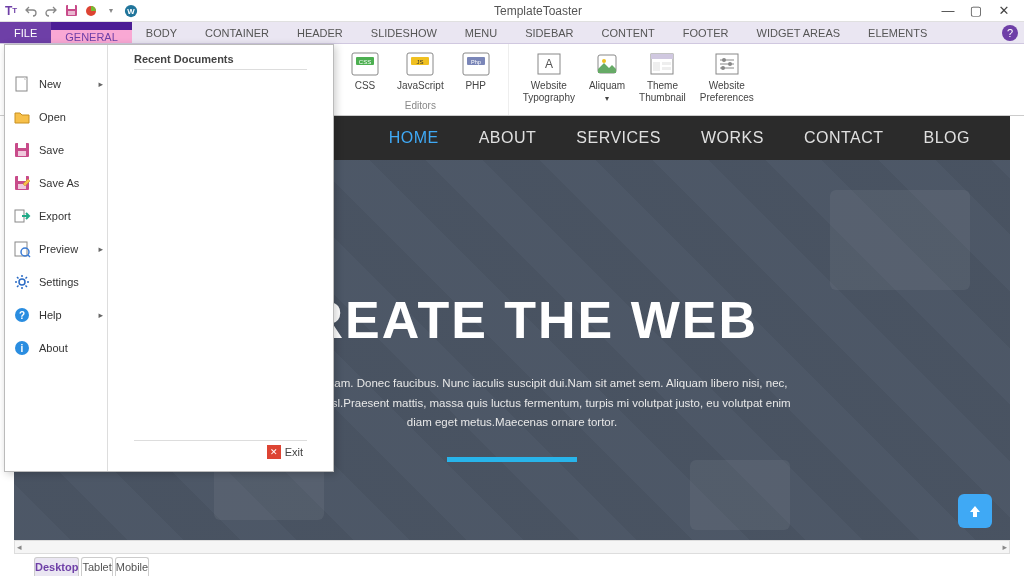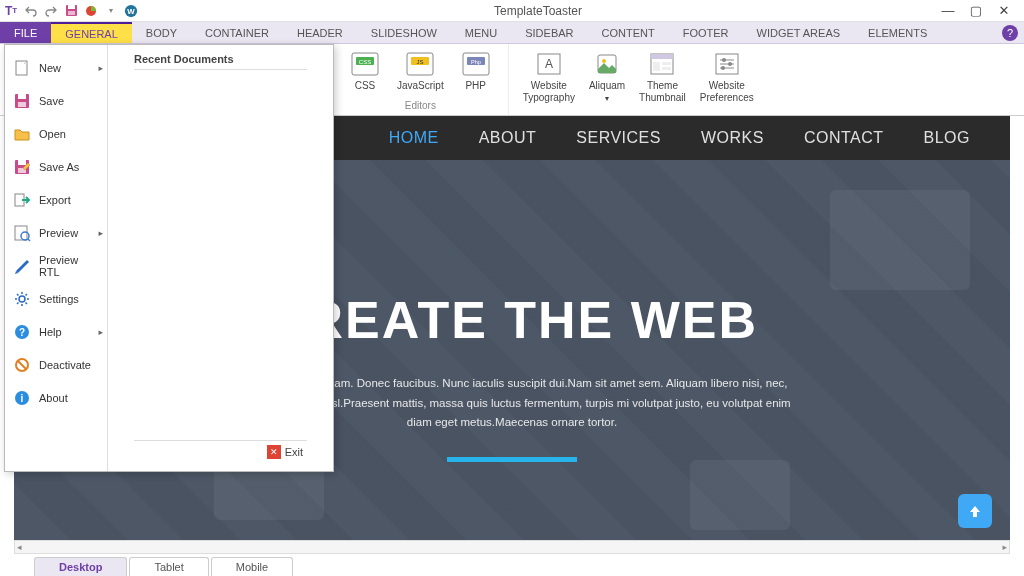--- a/index.html
+++ b/index.html
@@ -8,33 +8,33 @@
 .titlebar { height: 22px; background: #fff; display: flex; align-items: center; padding: 0 4px; border-bottom: 1px solid #e0e0e0; }
 .qa-icons { display: flex; gap: 6px; align-items: center; }
 .qa-icon { width: 14px; height: 14px; display: inline-flex; align-items: center; justify-content: center; font-size: 11px; }
 .title-text { flex: 1; text-align: center; font-size: 12px; color: #555; }
 .win-controls { display: flex; gap: 8px; padding-right: 6px; }
 .win-ctrl { width: 20px; text-align: center; font-size: 13px; color: #444; cursor: pointer; }
 
 .ribbon-tabs { height: 22px; background: #eae6f2; display: flex; border-bottom: 1px solid #d0c8e0; align-items: stretch; position: relative; }
 .ribbon-tab { padding: 0 14px; font-size: 11px; color: #555; display: flex; align-items: center; cursor: pointer; }
 .ribbon-tab.file { background: #6e3fa7; color: #fff; font-weight: 500; }
-.ribbon-tab.active { background: #fde047; color: #6e3fa7; border-top: 2px solid #4c1d95; }
+.ribbon-tab.active { background: #f9a8d4; color: #6e3fa7; border-top: 8px solid #4c1d95; }
 .help-icon { position: absolute; right: 6px; top: 3px; width: 16px; height: 16px; border-radius: 50%; background: #6e3fa7; color: #fff; font-size: 11px; display: flex; align-items: center; justify-content: center; }
 
 .ribbon-body { height: 72px; background: #fff; border-bottom: 1px solid #ccc; display: flex; padding-left: 333px; }
 .ribbon-group { display: flex; flex-direction: column; align-items: center; padding: 4px 8px; border-right: 1px solid #eee; }
 .ribbon-buttons { display: flex; gap: 2px; }
 .ribbon-btn { display: flex; flex-direction: column; align-items: center; justify-content: flex-start; padding: 2px 6px; cursor: pointer; min-width: 48px; }
 .ribbon-btn .ic { width: 32px; height: 28px; display: flex; align-items: center; justify-content: center; margin-bottom: 2px; }
 .ribbon-btn .lbl { font-size: 10px; color: #444; text-align: center; line-height: 1.15; }
 .ribbon-group-label { font-size: 10px; color: #888; margin-top: auto; }
 
 .file-menu { position: absolute; left: 4px; top: 44px; width: 330px; height: 428px; background: #fff; border: 1px solid #bbb; box-shadow: 2px 2px 8px rgba(0,0,0,.2); z-index: 100; display: flex; }
-.file-menu-left { width: 102px; background: #fff; padding: 6px 0; }
+.file-menu-left { width: 102px; background: #fff; padding: 22px 0; }
 .fm-item { display: flex; align-items: center; padding: 6px 8px; cursor: pointer; font-size: 11px; color: #333; gap: 8px; position: relative; height: 33px; }
 .fm-item .fi-icon { width: 18px; height: 18px; display: flex; align-items: center; justify-content: center; flex-shrink: 0; }
 .fm-arrow { position: absolute; right: 4px; font-size: 9px; color: #666; }
 .file-menu-right { flex: 1; border-left: 1px solid #ddd; padding: 8px 26px; display: flex; flex-direction: column; }
 .recent-label { font-size: 11px; font-weight: 600; color: #444; padding-bottom: 4px; border-bottom: 1px solid #ddd; }
 .exit-row { margin-top: auto; display: flex; justify-content: flex-end; align-items: center; gap: 4px; padding: 4px; font-size: 11px; color: #444; cursor: pointer; border-top: 1px solid #ddd; }
 .exit-x { width: 14px; height: 14px; background: #d43; color: #fff; display: flex; align-items: center; justify-content: center; font-size: 9px; }
 
 .canvas-wrap { position: absolute; left: 14px; right: 14px; top: 116px; bottom: 36px; background: #fff; overflow: hidden; }
 .site-nav { height: 44px; background: #2b2b2b; display: flex; justify-content: flex-end; align-items: center; padding-right: 40px; gap: 40px; }
@@ -45,21 +45,21 @@
 .hero-deco { position: absolute; background: rgba(255,255,255,.06); border-radius: 6px; }
 .hero h1 { font-size: 52px; font-weight: 700; letter-spacing: 2px; }
 .hero p { font-size: 11.5px; line-height: 1.7; max-width: 560px; margin: 24px auto 0; color: #e8e8e8; }
 .hero-bar { width: 130px; height: 5px; background: #28b4ea; margin: 24px auto 0; }
 
 .scroll-top { position: absolute; right: 18px; bottom: 12px; width: 34px; height: 34px; background: #3fa9f5; border-radius: 6px; display: flex; align-items: center; justify-content: center; color:#fff; }
 
 .hscroll { position: absolute; left: 14px; right: 14px; bottom: 22px; height: 14px; background: #f5f5f5; border: 1px solid #ddd; display: flex; align-items: center; justify-content: space-between; font-size: 9px; color: #888; padding: 0 2px; }
 
 .view-tabs { position: absolute; left: 34px; bottom: 0; height: 22px; display: flex; align-items: flex-end; gap: 0; }
-.view-tab { padding: 3px 24px; font-size: 11px; color: #555; border: 1px solid #ccc; border-bottom: none; background: #fff; cursor: pointer; border-radius: 3px 3px 0 0; margin-right: 2px;}
+.view-tab { padding: 3px 0; font-size: 11px; color: #555; border: 1px solid #ccc; border-bottom: none; background: #fff; cursor: pointer; border-radius: 3px 3px 0 0; margin-right: 2px;}
 .view-tab.active { background: #eae6f2; color: #6e3fa7; font-weight: 600; }
 
 svg { display: block; }
 </style>
 </head>
 <body>
 
 <div class="titlebar">
   <div class="qa-icons">
     <span class="qa-icon" style="color:#6e3fa7;font-weight:bold;font-size:12px">T<span style="font-size:8px">T</span></span>
@@ -217,34 +217,34 @@
             <rect x="3" y="2" width="11" height="14" fill="#fff" stroke="#888"></rect>
             <path d="M11 2 L14 5 L11 5 Z" fill="#ddd"></path>
           </svg>
         </span>
         <span>New</span>
         <span class="fm-arrow">▸</span>
       </div>
     <div class="fm-item">
         <span class="fi-icon">
           <svg width="18" height="18">
+            <path d="M2 5 H7 L9 7 H16 V15 H2 Z" fill="#f7c04a" stroke="#c89020"></path>
+          </svg>
+        </span>
+        <span>Open</span>
+      </div>
+    <div class="fm-item">
+        <span class="fi-icon">
+          <svg width="18" height="18">
             <rect x="2" y="2" width="14" height="14" rx="1" fill="#c84b8a"></rect>
             <rect x="5" y="2" width="8" height="5" fill="#fff"></rect>
             <rect x="5" y="10" width="8" height="5" fill="#fff" opacity=".7"></rect>
           </svg>
         </span>
         <span>Save</span>
-      </div>
-    <div class="fm-item">
-        <span class="fi-icon">
-          <svg width="18" height="18">
-            <path d="M2 5 H7 L9 7 H16 V15 H2 Z" fill="#f7c04a" stroke="#c89020"></path>
-          </svg>
-        </span>
-        <span>Open</span>
       </div>
     <div class="fm-item">
         <span class="fi-icon">
           <svg width="18" height="18">
             <rect x="2" y="2" width="14" height="14" rx="1" fill="#c84b8a"></rect>
             <rect x="5" y="2" width="8" height="5" fill="#fff"></rect>
             <rect x="5" y="10" width="8" height="5" fill="#fff" opacity=".7"></rect>
             <path d="M12 12 L17 7 L15 5 L10 10 Z" fill="#f7c04a" stroke="#c89020" stroke-width=".5"></path>
           </svg>
         </span>
@@ -262,29 +262,20 @@
     <div class="fm-item">
         <span class="fi-icon">
           <svg width="18" height="18">
             <rect x="2" y="2" width="12" height="14" fill="#fff" stroke="#888"></rect>
             <circle cx="12" cy="12" r="4" fill="none" stroke="#3a7bd5" stroke-width="1.5"></circle>
             <line x1="15" y1="15" x2="17" y2="17" stroke="#3a7bd5" stroke-width="1.5"></line>
           </svg>
         </span>
         <span>Preview</span>
         <span class="fm-arrow">▸</span>
-      </div>
-    <div class="fm-item">
-        <span class="fi-icon">
-          <svg width="18" height="18">
-            <path d="M3 14 L14 3 L16 5 L5 16 Z" fill="#2a6bc5"></path>
-            <path d="M3 14 L2 17 L5 16 Z" fill="#2a6bc5"></path>
-          </svg>
-        </span>
-        <span>Preview RTL</span>
       </div>
     <div class="fm-item">
         <span class="fi-icon">
           <svg width="18" height="18">
             <circle cx="9" cy="9" r="3" fill="none" stroke="#2a6bc5" stroke-width="1.5"></circle>
             <g stroke="#2a6bc5" stroke-width="1.5">
               <line x1="9" y1="2" x2="9" y2="4"></line>
               <line x1="9" y1="14" x2="9" y2="16"></line>
               <line x1="2" y1="9" x2="4" y2="9"></line>
               <line x1="14" y1="9" x2="16" y2="9"></line>
@@ -303,29 +294,20 @@
             <circle cx="9" cy="9" r="7" fill="#2a8de0"></circle>
             <text x="9" y="13" font-size="10" fill="#fff" text-anchor="middle" font-weight="bold">?</text>
           </svg>
         </span>
         <span>Help</span>
         <span class="fm-arrow">▸</span>
       </div>
     <div class="fm-item">
         <span class="fi-icon">
           <svg width="18" height="18">
-            <circle cx="9" cy="9" r="6" fill="none" stroke="#e08020" stroke-width="2"></circle>
-            <line x1="5" y1="5" x2="13" y2="13" stroke="#e08020" stroke-width="2"></line>
-          </svg>
-        </span>
-        <span>Deactivate</span>
-      </div>
-    <div class="fm-item">
-        <span class="fi-icon">
-          <svg width="18" height="18">
             <circle cx="9" cy="9" r="7" fill="#2a8de0"></circle>
             <text x="9" y="13" font-size="10" fill="#fff" text-anchor="middle" font-weight="bold" font-family="serif">i</text>
           </svg>
         </span>
         <span>About</span>
       </div>
   </div>
   <div class="file-menu-right">
     <div class="recent-label">Recent Documents</div>
     <div class="exit-row">

